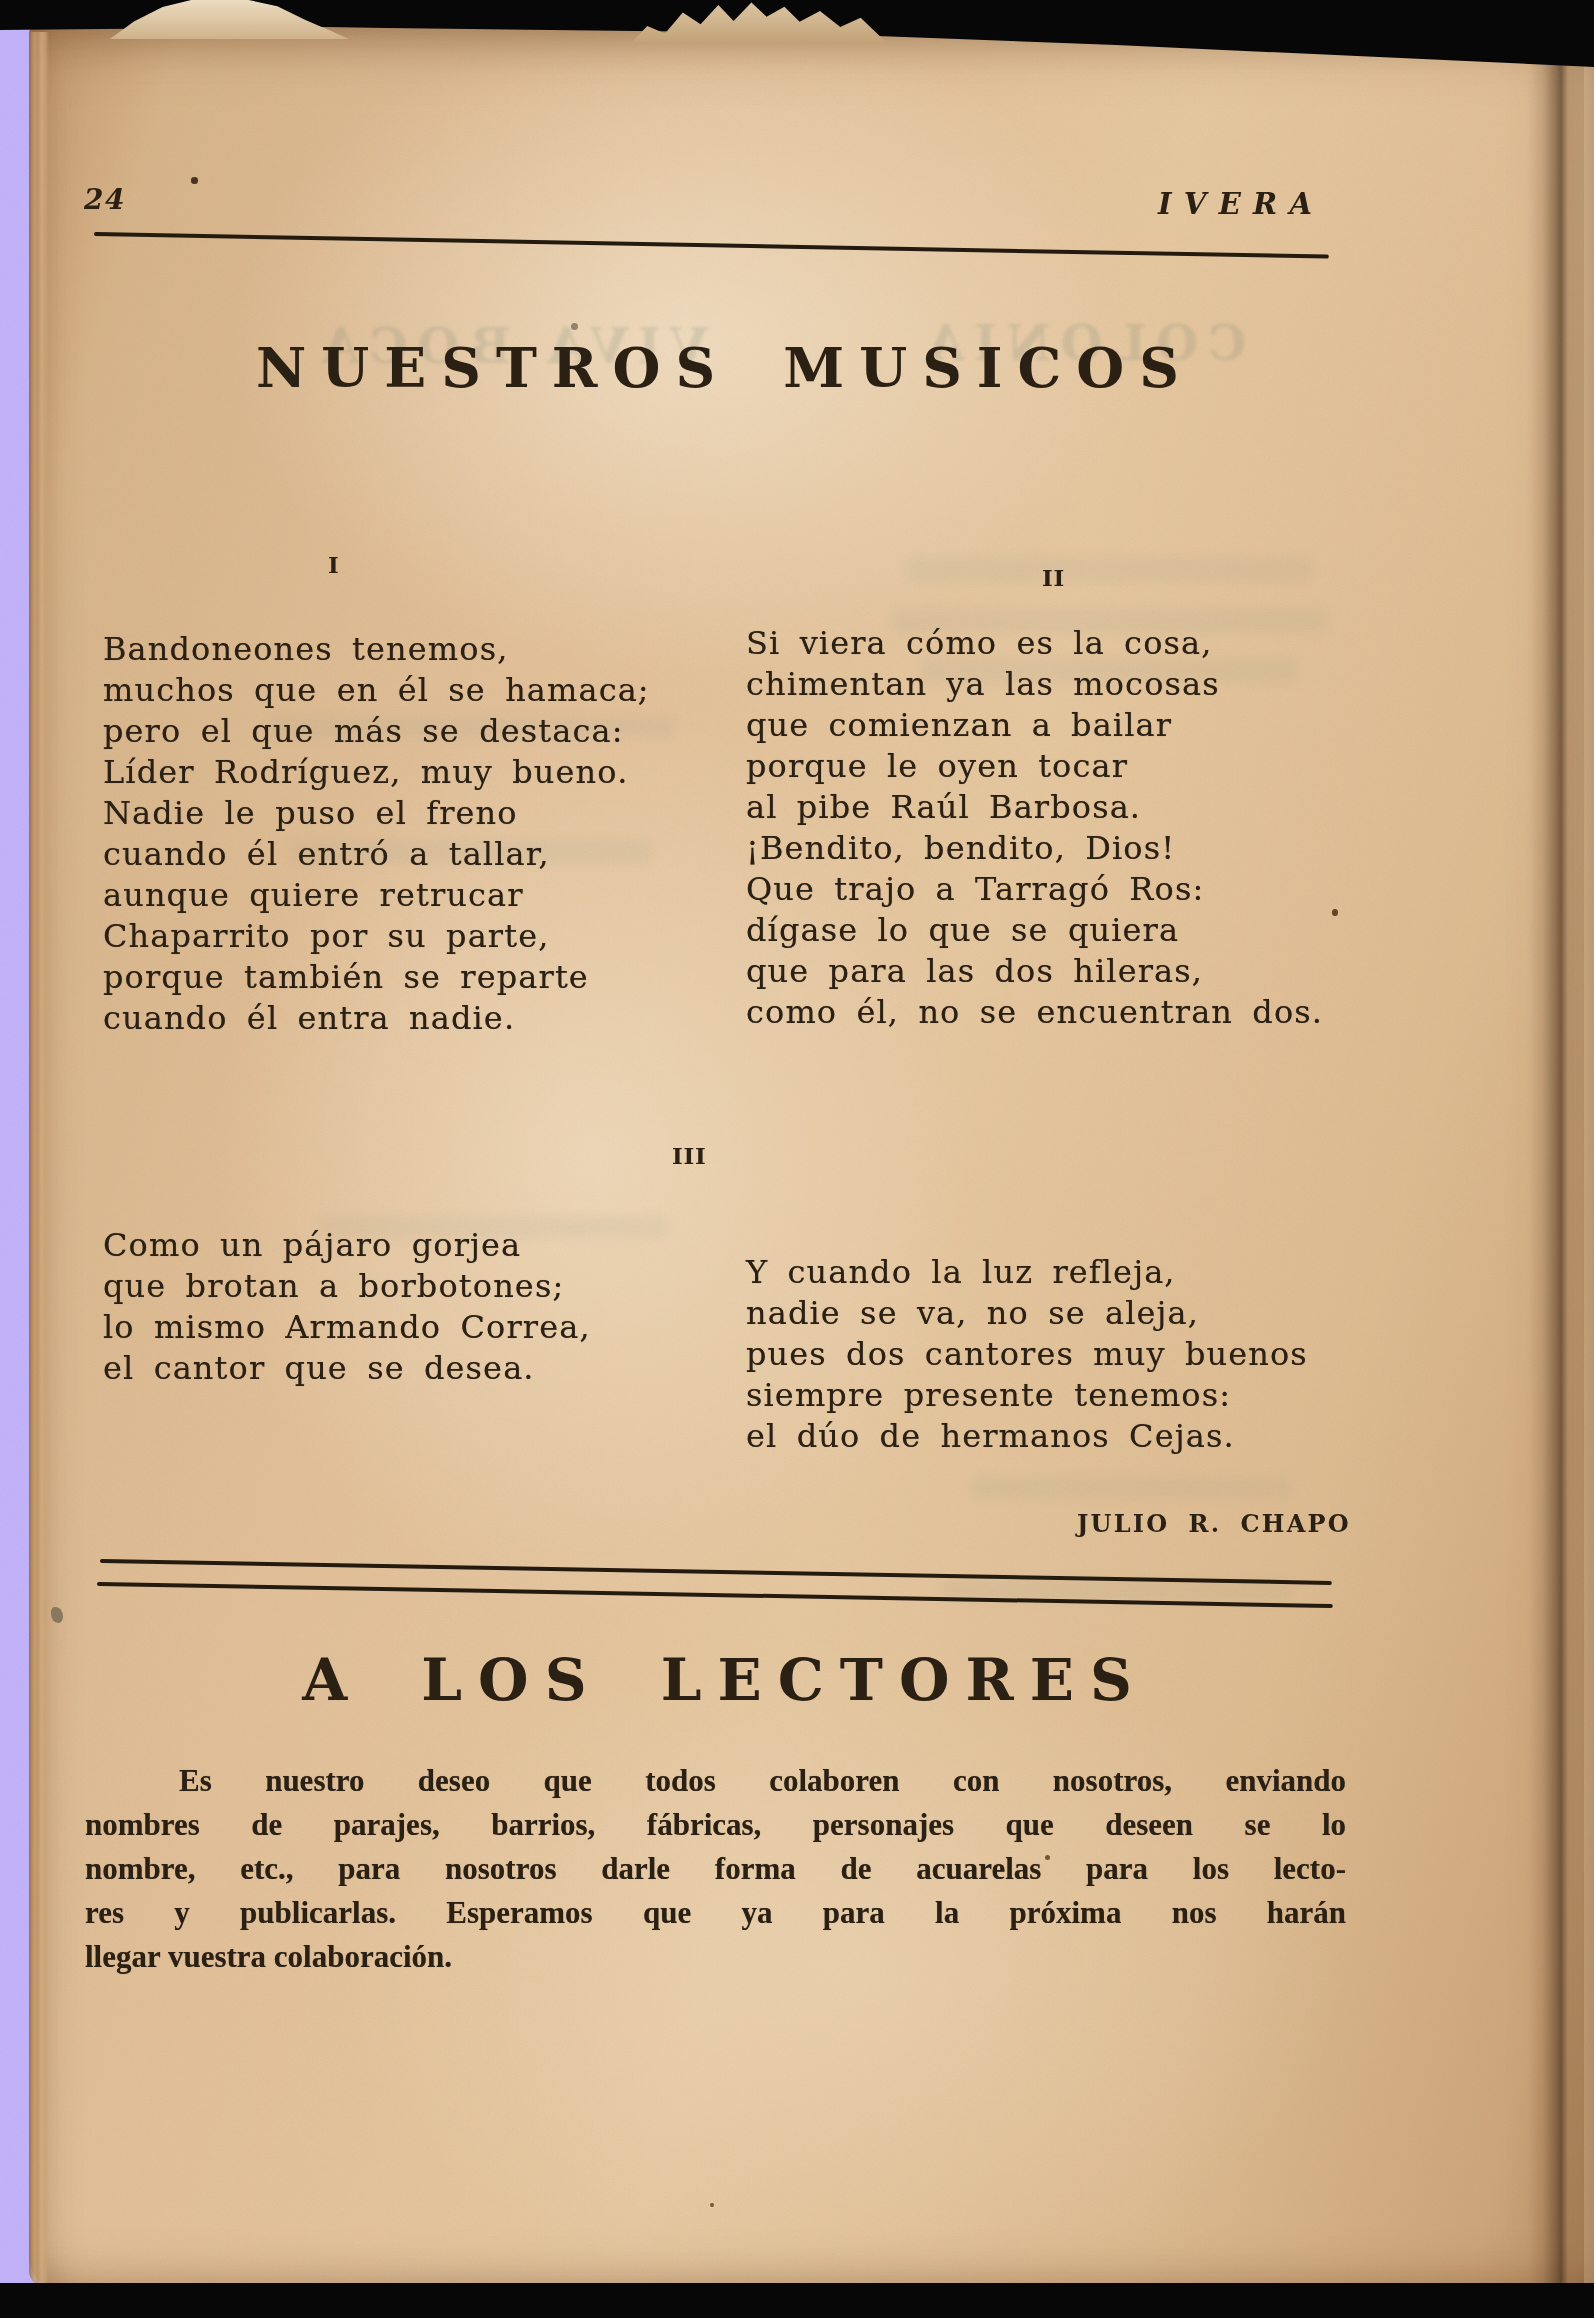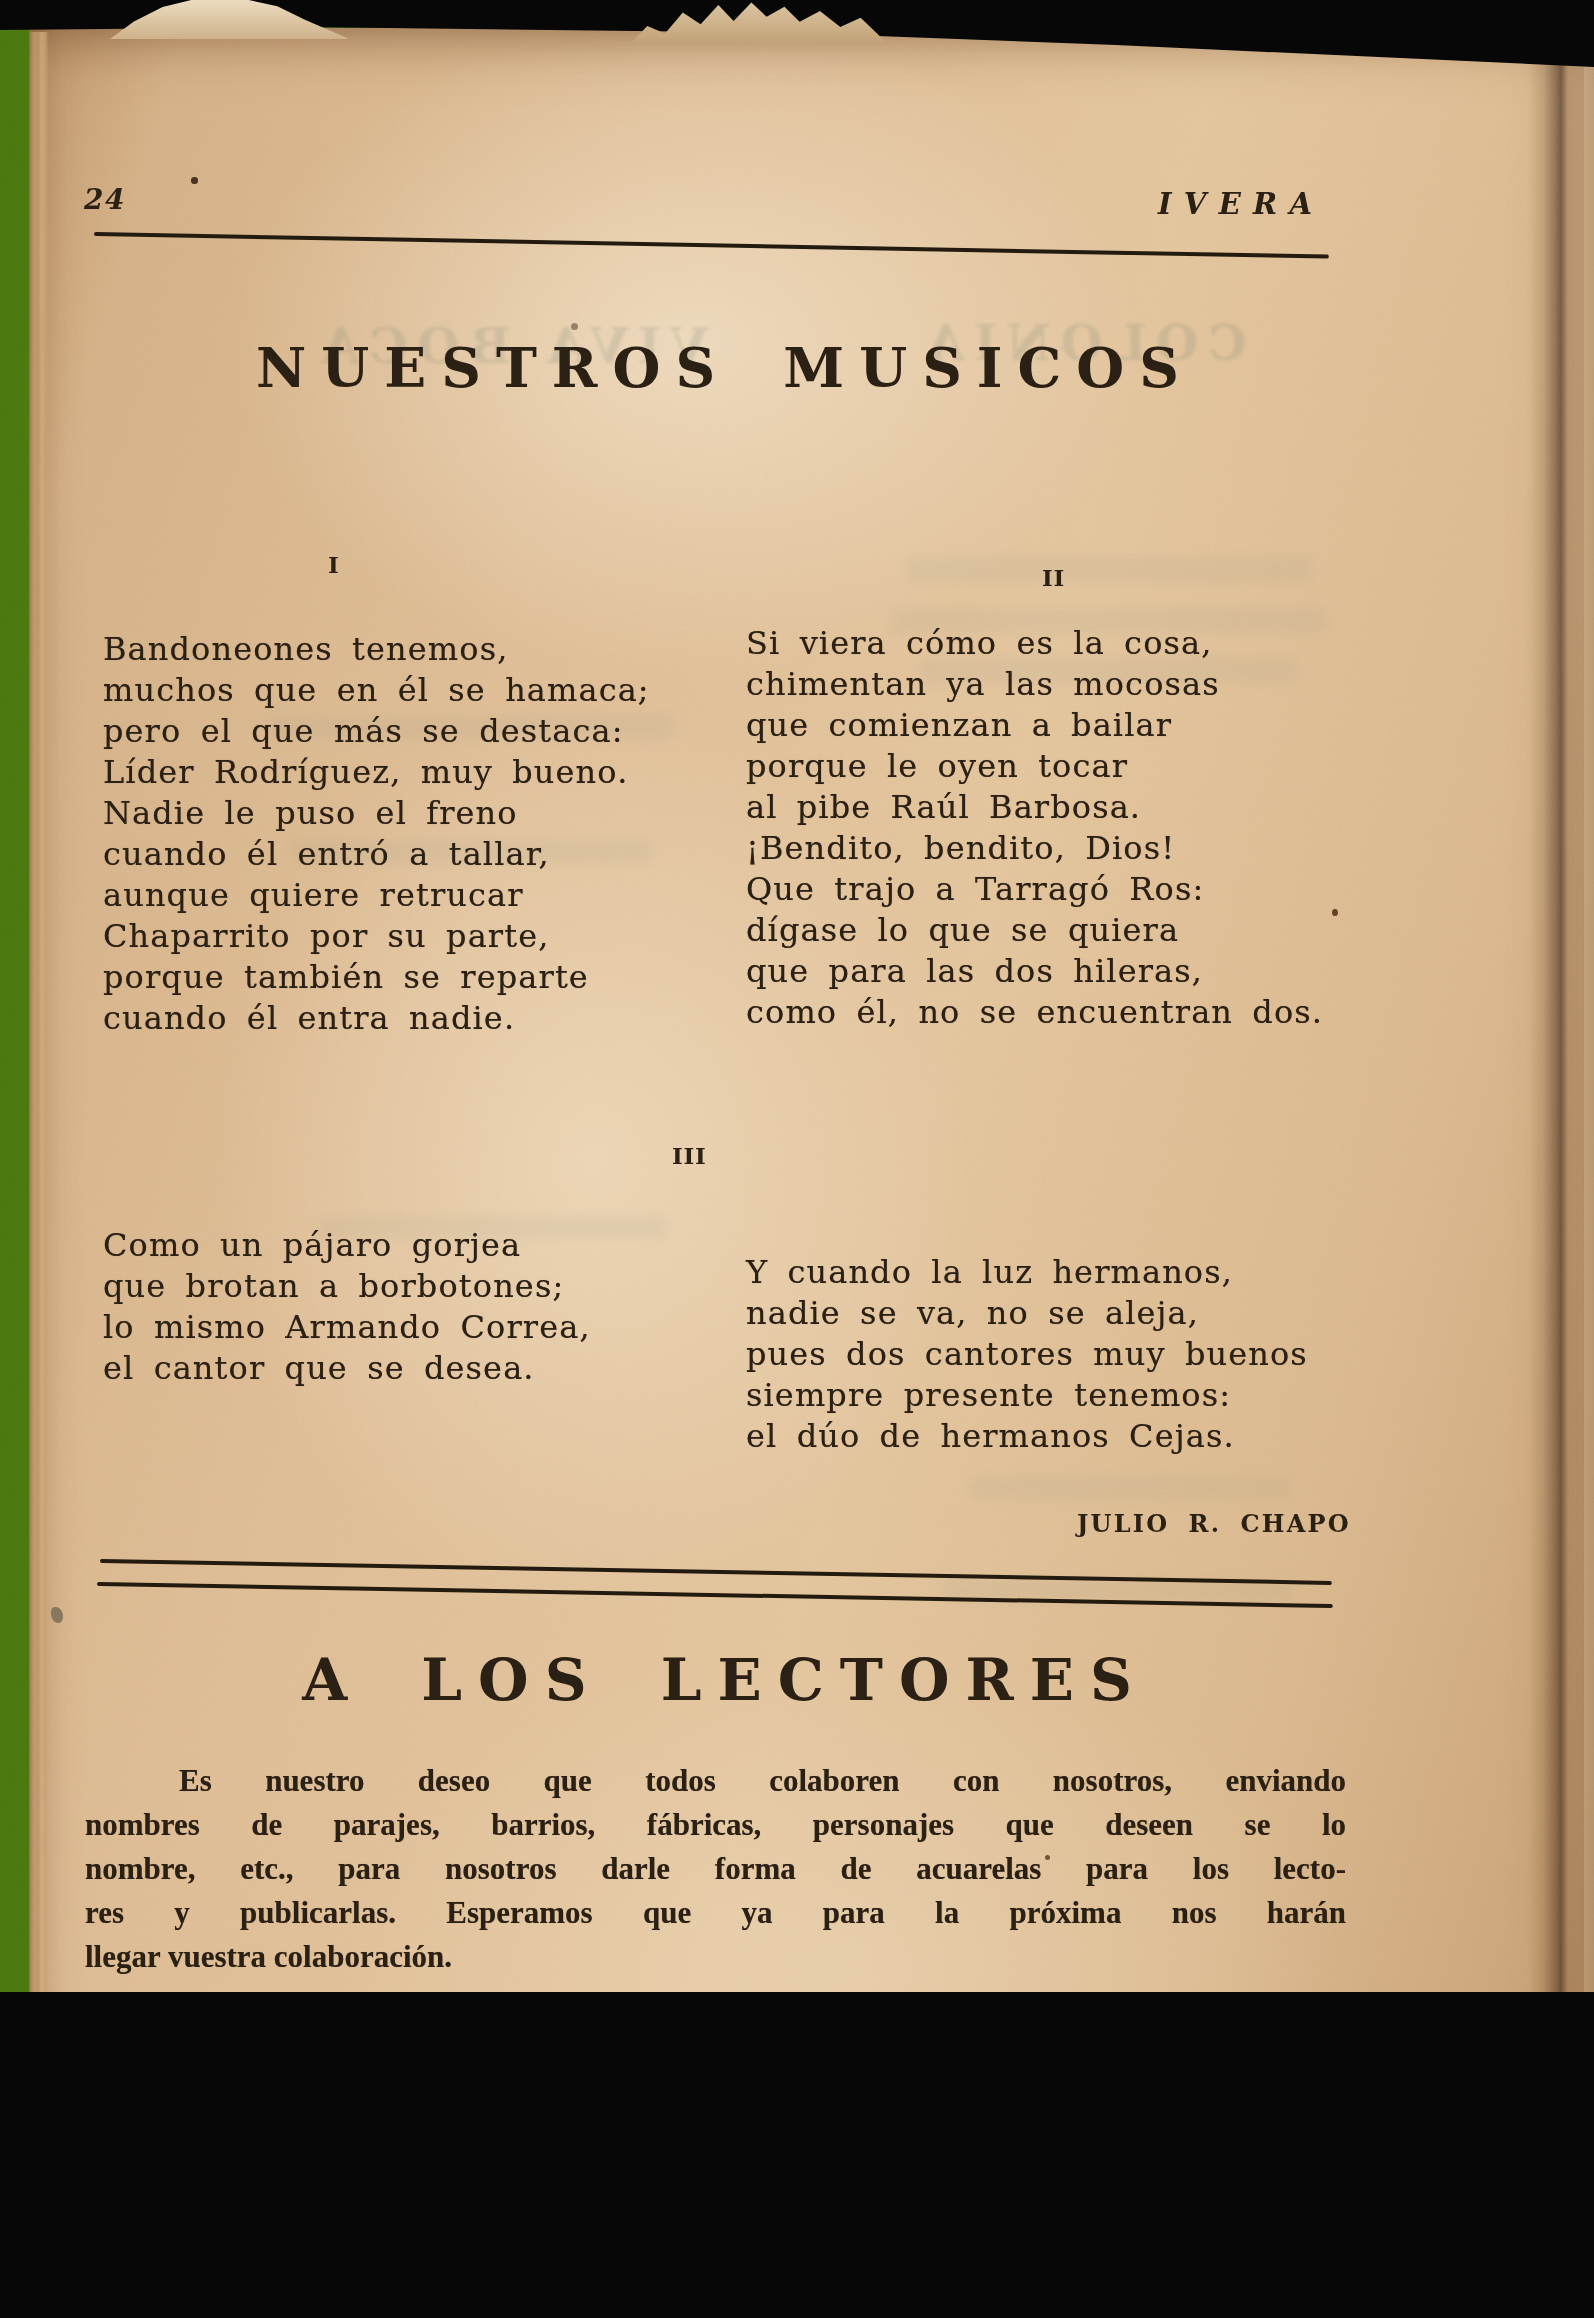--- a/index.html
+++ b/index.html
@@ -1,16 +1,16 @@
 <!DOCTYPE html>
 <html style="--paper: #e3c29b; --ink: #2b2014; --background: #070708;font-size:11.6px"><head>
 <meta charset="utf-8">
 <style>
   html,body{margin:0;padding:0;background:#070708;}
-  .stage{position:relative;width:1594px;height:1992px;background:#4d7c0f;overflow:hidden;
+  .stage{position:relative;width:1594px;height:2283px;background:#c4b5fd;overflow:hidden;
          font-family:"DejaVu Serif",serif;}
 
   
   .page{position:absolute;left:29px;top:27.5px;width:1565px;height:2262px;
     border-radius:4.3px 1.4px 7.2px 33px;
     background:
       radial-gradient(ellipse 652px 471px at 42% 14%, rgba(255,248,230,.50), rgba(255,248,230,0) 70%),
       radial-gradient(ellipse 543px 652px at 36% 50%, rgba(255,246,226,.42), rgba(255,246,226,0) 70%),
       radial-gradient(ellipse 725px 471px at 52% 86%, rgba(252,240,216,.30), rgba(252,240,216,0) 70%),
       linear-gradient(105deg,#c59a6f 0%,#d9b68c 7%,var(--paper,#e3c29b) 30%,#e7c9a2 55%,#dfbd93 78%,#cfa87c 94%,#bf9468 100%);
@@ -141,21 +141,21 @@
       <div class="poem-line">que para las dos hileras,</div>
       <div class="poem-line">como él, no se encuentran dos.</div>
     </div>
   <div class="ink stanza stanza-3">
       <div class="poem-line">Como un pájaro gorjea</div>
       <div class="poem-line">que brotan a borbotones;</div>
       <div class="poem-line">lo mismo Armando Correa,</div>
       <div class="poem-line">el cantor que se desea.</div>
     </div>
   <div class="ink stanza stanza-4">
-      <div class="poem-line">Y cuando la luz hermanos,</div>
+      <div class="poem-line">Y cuando la luz refleja,</div>
       <div class="poem-line">nadie se va, no se aleja,</div>
       <div class="poem-line">pues dos cantores muy buenos</div>
       <div class="poem-line">siempre presente tenemos:</div>
       <div class="poem-line">el dúo de hermanos Cejas.</div>
     </div>
 
   <span class="ink byline">JULIO R. CHAPO</span>
 
   <div class="rule rule-d1"></div>
   <div class="rule rule-d2"></div>

